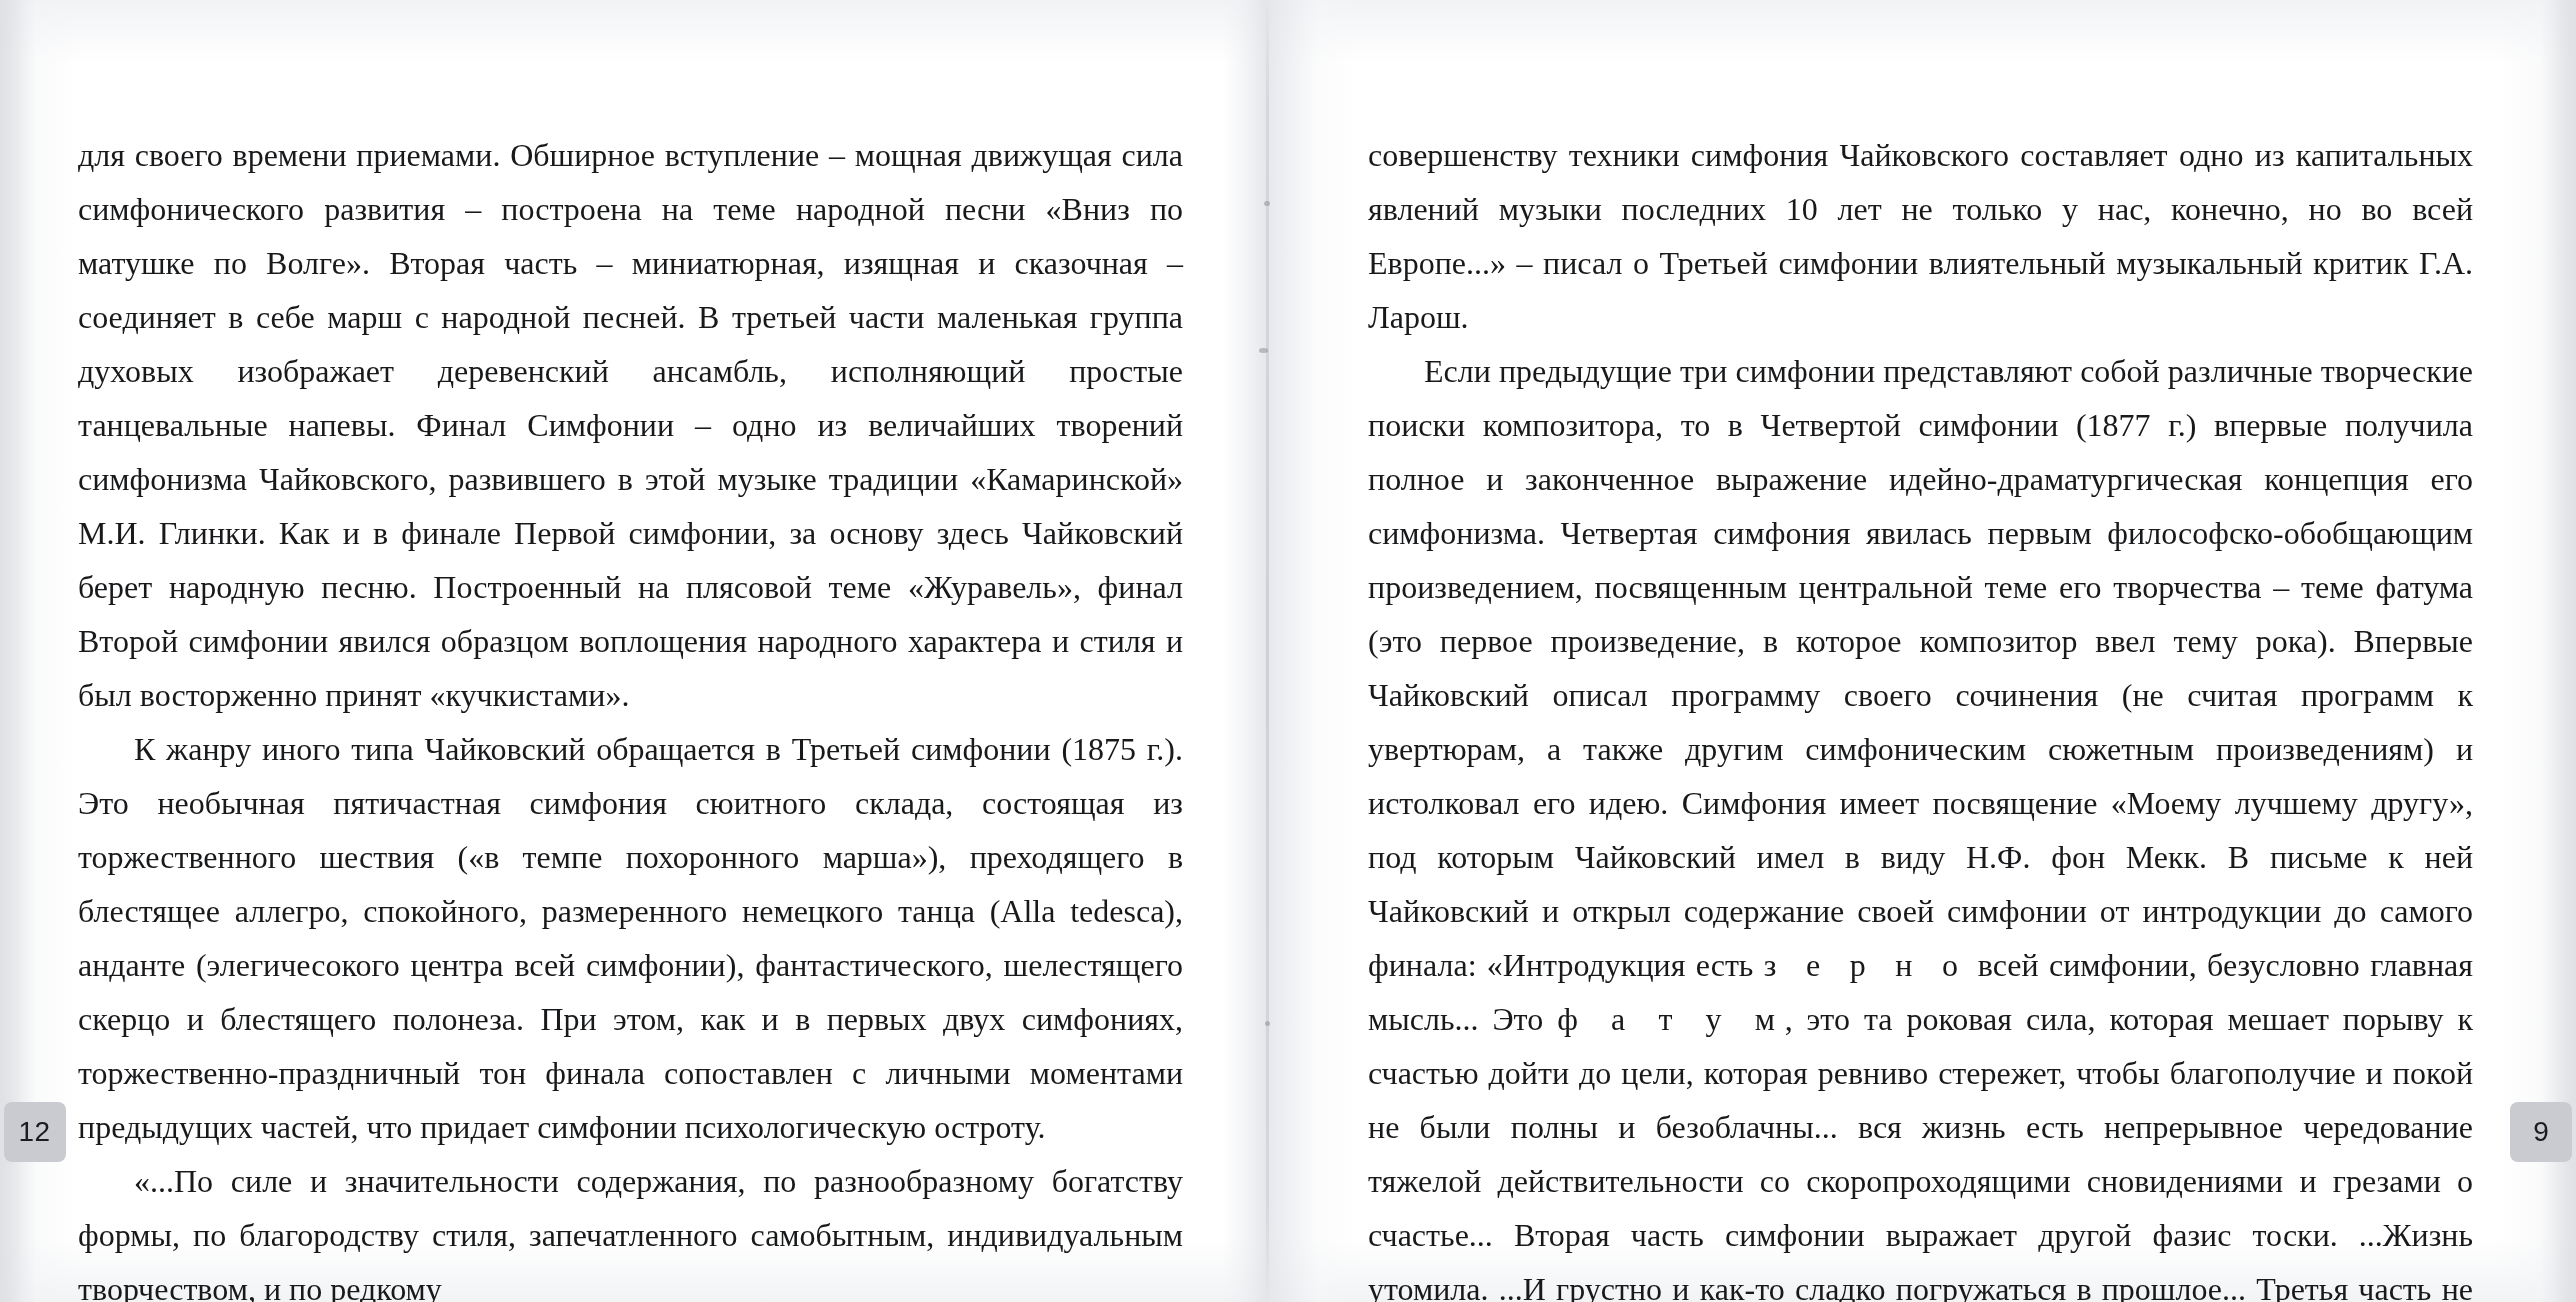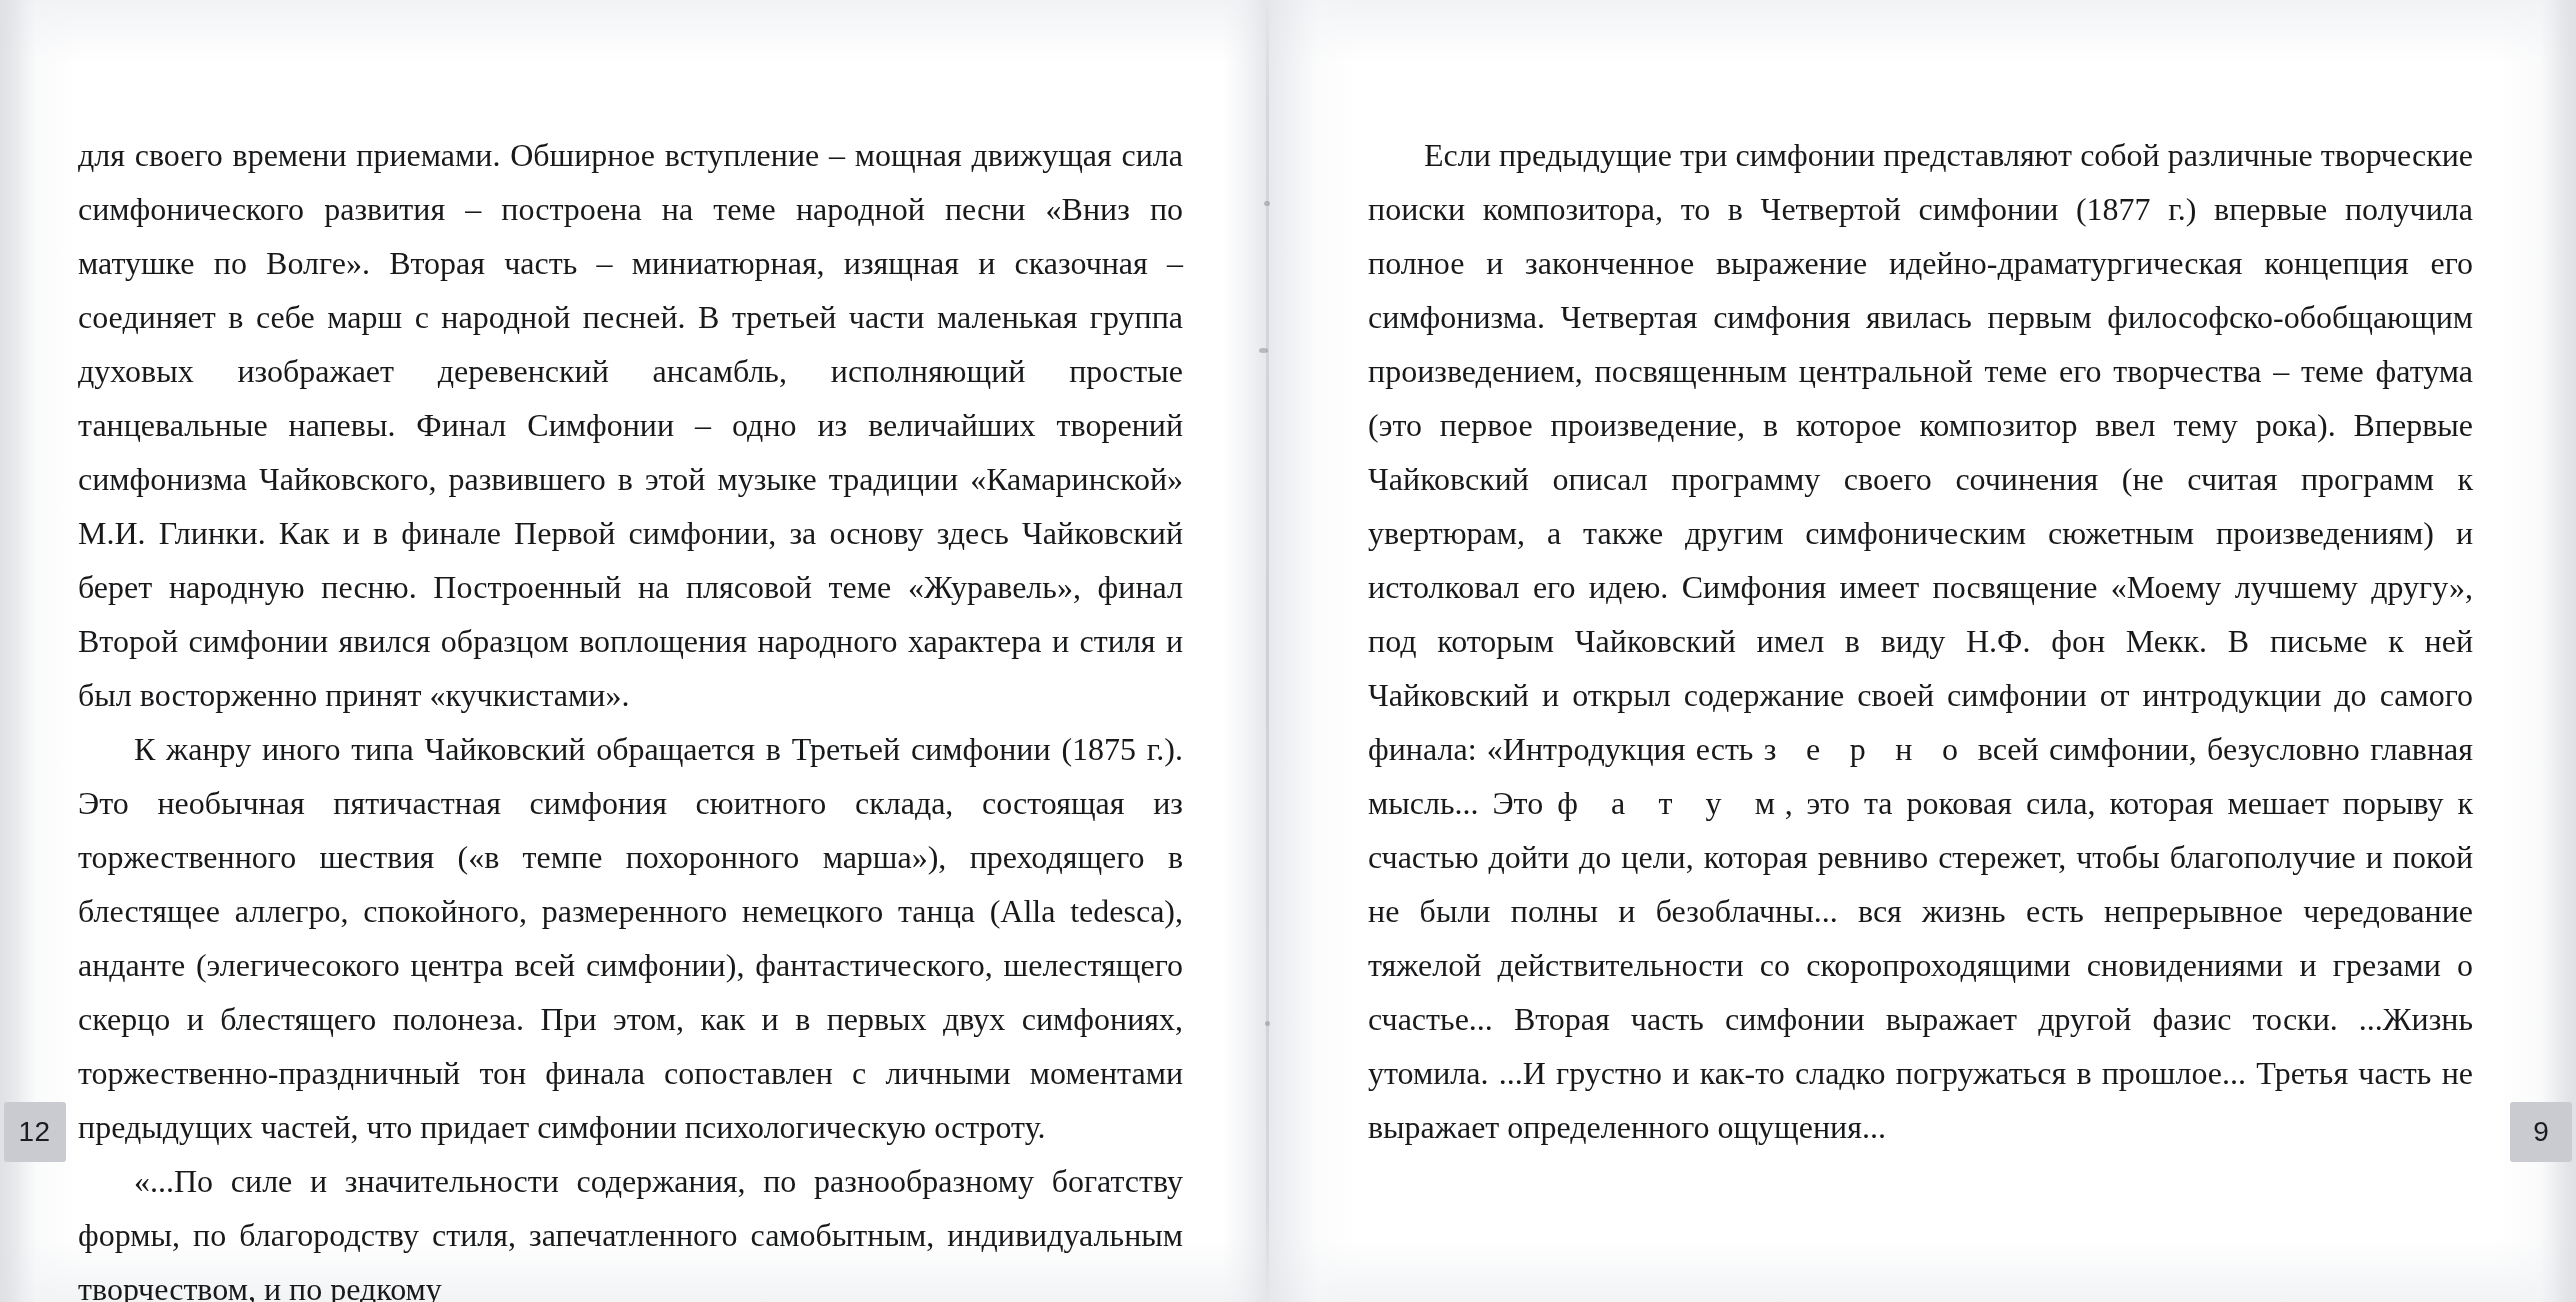--- a/index.html
+++ b/index.html
@@ -151,21 +151,21 @@
   .spaced {
     letter-spacing: 0.30em;
   }
 
   
   .page-badge {
     position: absolute;
     width: 62px;
     height: 60px;
     background: #c9cbd0;
-    border-radius: 3px;
+    border-radius: 8px;
     color: #1b1c1e;
     font-family: "Liberation Sans", "DejaVu Sans", sans-serif;
     font-size: 28px;
     line-height: 60px;
     text-align: center;
     letter-spacing: 0.02em;
   }
   #badge-left  { left: 3.6px;  top: 1102px; }
   #badge-right { right: 3.6px; top: 1102px; }
 </style>
@@ -192,20 +192,21 @@
   <div class="speck" style="left:1259px; top:348px;  width:9px; height:4.5px;"></div>
   <div class="speck" style="left:1265px; top:1021px; width:5.4px;  height:5.4px;"></div>
 
   <div class="column left">
       <p><span>для своего времени приемами. Обширное вступление – мощная движущая сила симфонического развития – построена на теме народной песни «Вниз по матушке по Волге». Вторая часть – миниатюрная, изящная и сказочная – соединяет в себе марш с народной песней. В третьей части маленькая группа духовых изображает деревенский ансамбль, исполняющий простые танцевальные напевы. Финал Симфонии – одно из величайших творений симфонизма Чайковского, развившего в этой музыке традиции «Камаринской» М.И. Глинки. Как и в финале Первой симфонии, за основу здесь Чайковский берет народную песню. Построенный на плясовой теме «Журавель», финал Второй симфонии явился образцом воплощения народного характера и стиля и был восторженно принят «кучкистами».</span></p>
       <p class="indent"><span>К жанру иного типа Чайковский обращается в Третьей симфонии (1875 г.). Это необычная пятичастная симфония сюитного склада, состоящая из торжественного шествия («в темпе похоронного марша»), преходящего в блестящее аллегро, спокойного, размеренного немецкого танца (Alla tedesca), анданте (элегичесокого центра всей симфонии), фантастического, шелестящего скерцо и блестящего полонеза. При этом, как и в первых двух симфониях, торжественно-праздничный тон финала сопоставлен с личными моментами предыдущих частей, что придает симфонии психологическую остроту.</span></p>
       <p class="indent"><span>«...По силе и значительности содержания, по разнообразному богатству формы, по благородству стиля, запечатленного самобытным, индивидуальным творчеством, и по редкому</span></p>
     </div>
 
   <div class="column right">
+      <p><span>совершенству техники симфония Чайковского составляет одно из капитальных явлений музыки последних 10 лет не только у нас, конечно, но во всей Европе...» – писал о Третьей симфонии влиятельный музыкальный критик Г.А. Ларош.</span></p>
       <p class="indent"><span>Если предыдущие три симфонии представляют собой различные творческие поиски композитора, то в Четвертой симфонии (1877 г.) впервые получила полное и законченное выражение идейно-драматургическая концепция его симфонизма. Четвертая симфония явилась первым философско-обобщающим произведением, посвященным центральной теме его творчества – теме фатума (это первое произведение, в которое композитор ввел тему рока). Впервые Чайковский описал программу своего сочинения (не считая программ к увертюрам, а также другим симфоническим сюжетным произведениям) и истолковал его идею. Симфония имеет посвящение «Моему лучшему другу», под которым Чайковский имел в виду Н.Ф. фон Мекк. В письме к ней Чайковский и открыл содержание своей симфонии от интродукции до самого финала: «Интродукция есть </span><span class="spaced">з е р н о</span><span> всей симфонии, безусловно главная мысль... Это </span><span class="spaced">ф а т у м</span><span>, это та роковая сила, которая мешает порыву к счастью дойти до цели, которая ревниво стережет, чтобы благополучие и покой не были полны и безоблачны... вся жизнь есть непрерывное чередование тяжелой действительности со скоропроходящими сновидениями и грезами о счастье... Вторая часть симфонии выражает другой фазис тоски. ...Жизнь утомила. ...И грустно и как-то сладко погружаться в прошлое... Третья часть не выражает определенного ощущения...</span></p>
     </div>
 
   <div class="page-badge" id="badge-left">12</div>
 
   <div class="page-badge" id="badge-right">9</div>
 
 </div>
 
 

